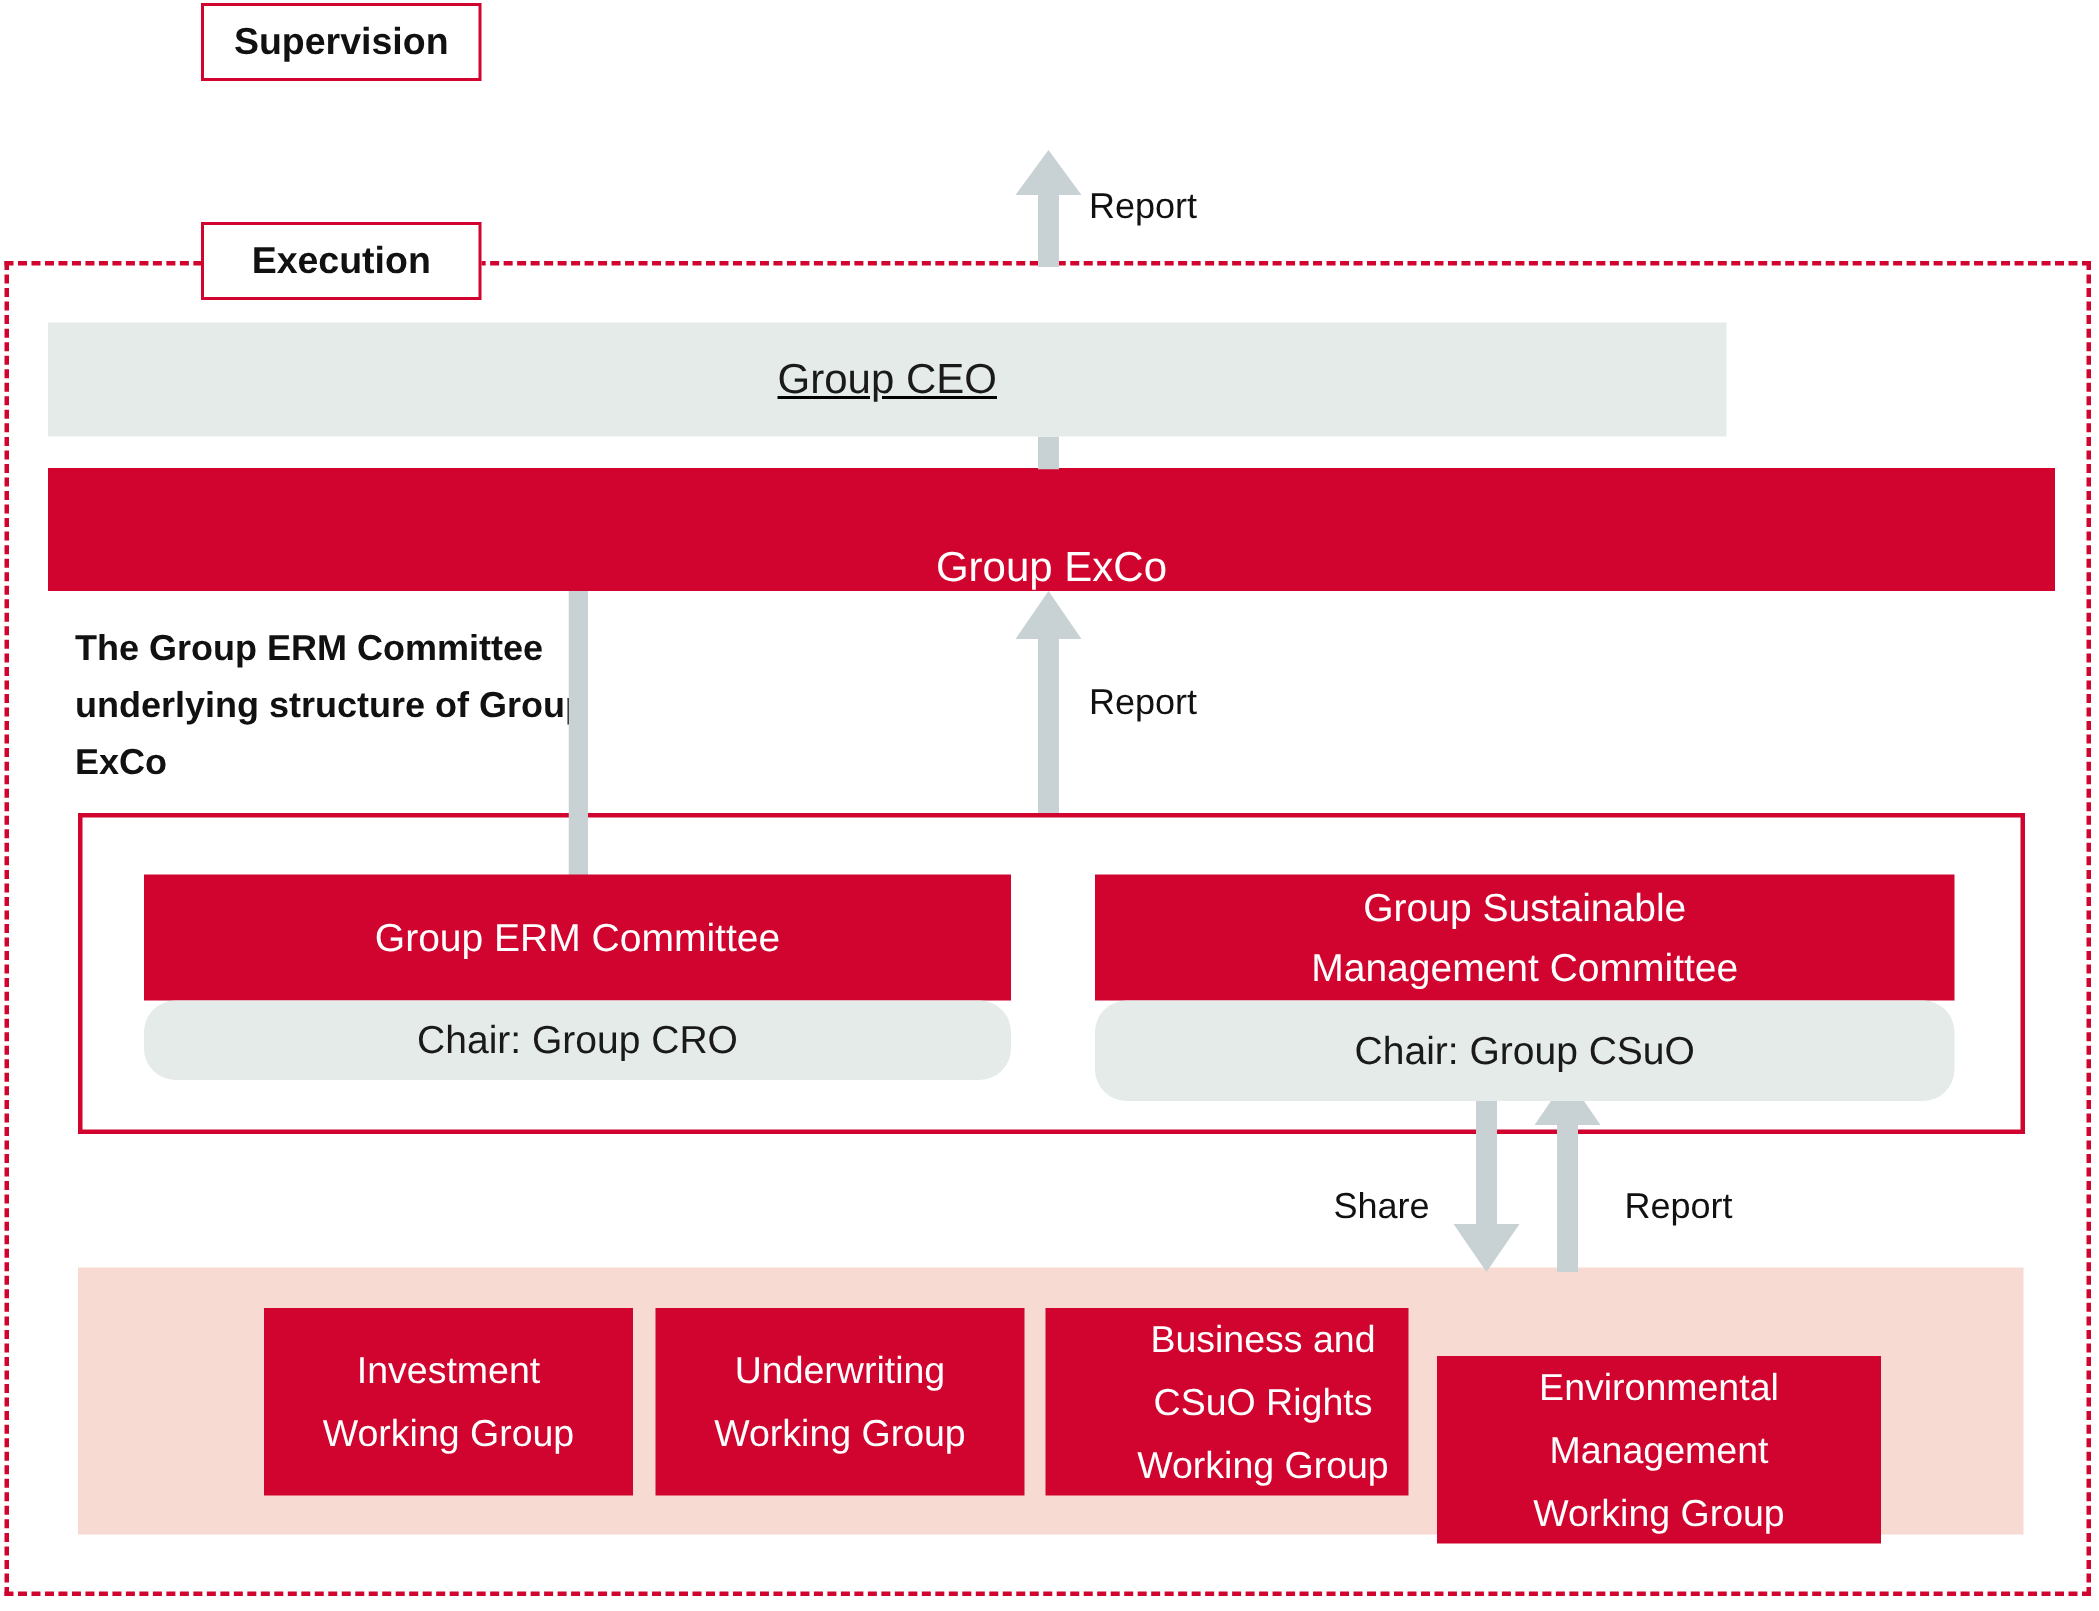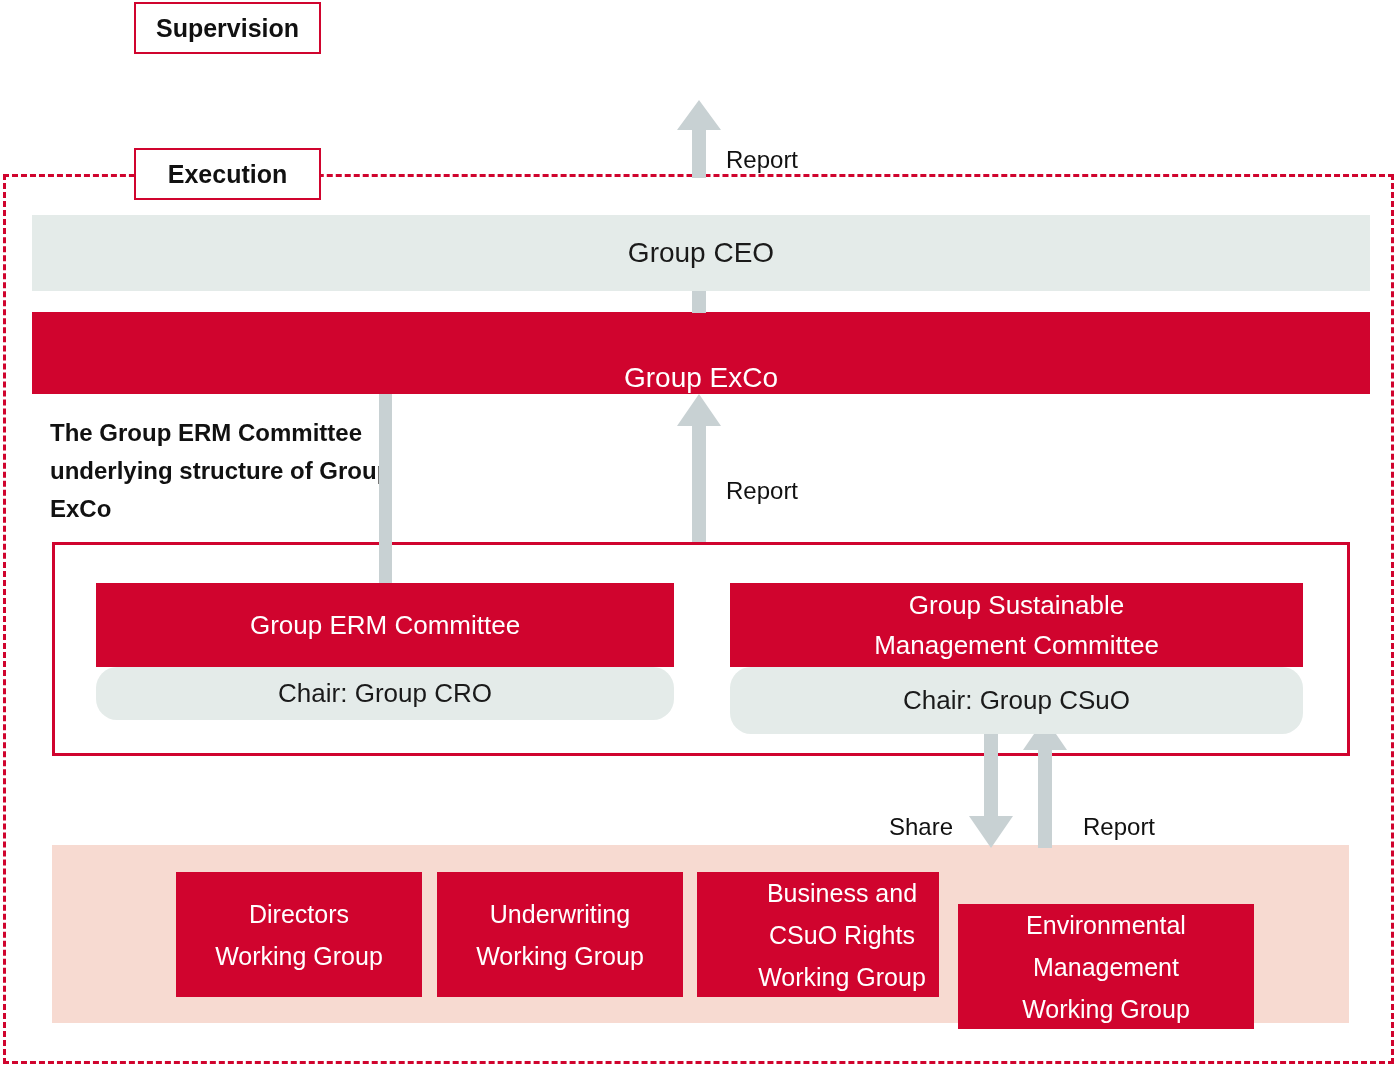--- a/index.html
+++ b/index.html
@@ -53,24 +53,25 @@
   
   .exec-frame {
     left: 3px; top: 174px; width: 1391px; height: 890px;
     border: 3px dashed #D0042E;
     background: transparent;
     z-index: 1;
   }
 
   
   .ceo-bar {
-    left: 32px; top: 215px; width: 1338px; height: 76px;
+    left: 32px; top: 215px; width: 1119px; height: 76px;
     background: #E4EBE9;
     display: flex; align-items: center; justify-content: center;
     z-index: 5;
+    text-decoration: underline;
   }
   .ceo-bar .label { color: #1a1a1a; font-size: 28px; white-space: nowrap; }
 
   
   .exco-bar {
     left: 32px; top: 312px; width: 1338px; height: 82px;
     background: #D0042E;
     display: flex; align-items: flex-end; justify-content: center;
     z-index: 5;
   }
@@ -140,21 +141,20 @@
 
   
   .conn { z-index: 7; }
   .conn svg { display: block; }
 
   .conn-label {
     color: #111111;
     font-size: 24px;
     white-space: nowrap;
     z-index: 12;
-    margin-top: 22px;
   }
 </style>
 </head>
 <body>
 
 <div id="stage">
 
   <div class="abs exec-frame"></div>
 
 
@@ -235,21 +235,21 @@
     <svg width="46" height="130" viewBox="0 0 46 130">
       <polygon points="23,0 45,32 30,32 30,130 16,130 16,32 1,32" fill="#C8D1D3"></polygon>
     </svg>
   </div>
   <div class="abs conn-label" style="left:1083px; top:791px;">Report</div>
 
   <div class="abs wg-band"></div>
 
   <div class="abs wg-card wg-0">
     <span class="t">
-      <span>Directors</span><br>
+      <span>Investment</span><br>
       <span>Working Group</span>
     </span>
   </div>
 
   <div class="abs wg-card wg-1">
     <span class="t">
       <span>Underwriting</span><br>
       <span>Working Group</span>
     </span>
   </div>

